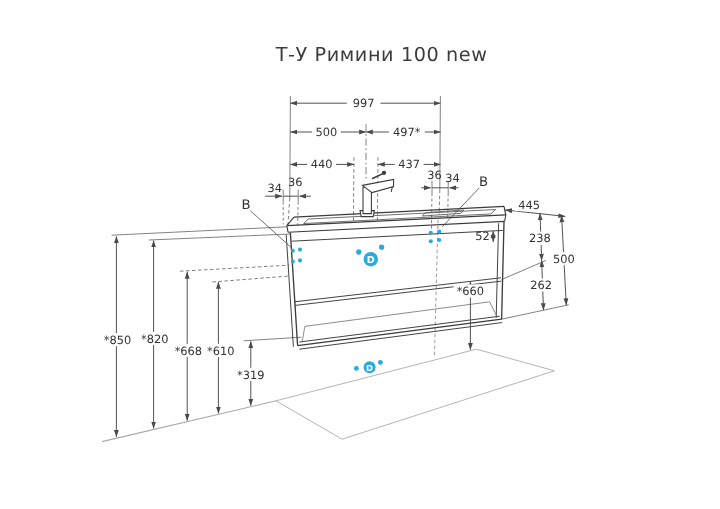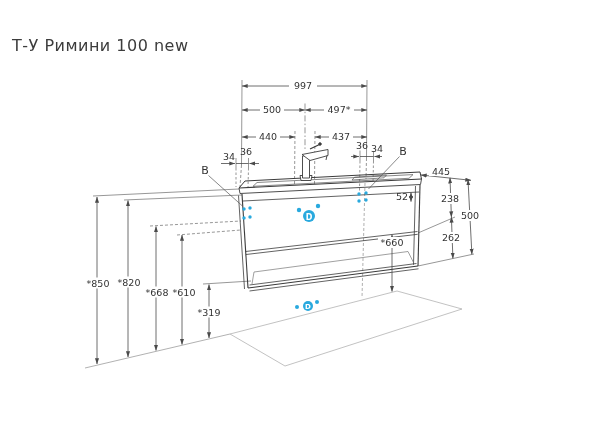--- a/index.html
+++ b/index.html
@@ -1,19 +1,19 @@
 <!DOCTYPE html>
 <html><head>
 <meta charset="utf-8">
 <style>
   html,body{margin:0;padding:0;background:#fff;}
   .canvas{position:relative;width:600px;height:424px;background:#ffffff;overflow:hidden;
           font-family:"DejaVu Sans", sans-serif;}
-  .title{position:absolute;top:36px;left:0;width:600px;
-         padding-left:12px;box-sizing:border-box;
+  .title{position:absolute;top:36px;left:0;width:600px;text-align:center;
+         padding-left:36px;box-sizing:border-box;
          font-size:16px;color:#3c3c3c;letter-spacing:0.5px;}
   svg{position:absolute;top:0;left:0;}
   .dim{font-size:9.5px;fill:#333;}
   .b-label{font-size:11px;fill:#333;}
   .d-letter{font-size:8px;font-weight:bold;fill:#ffffff;}
   .d-letter-sm{font-size:7px;font-weight:bold;fill:#ffffff;}
 </style>
 </head>
 <body>
 

